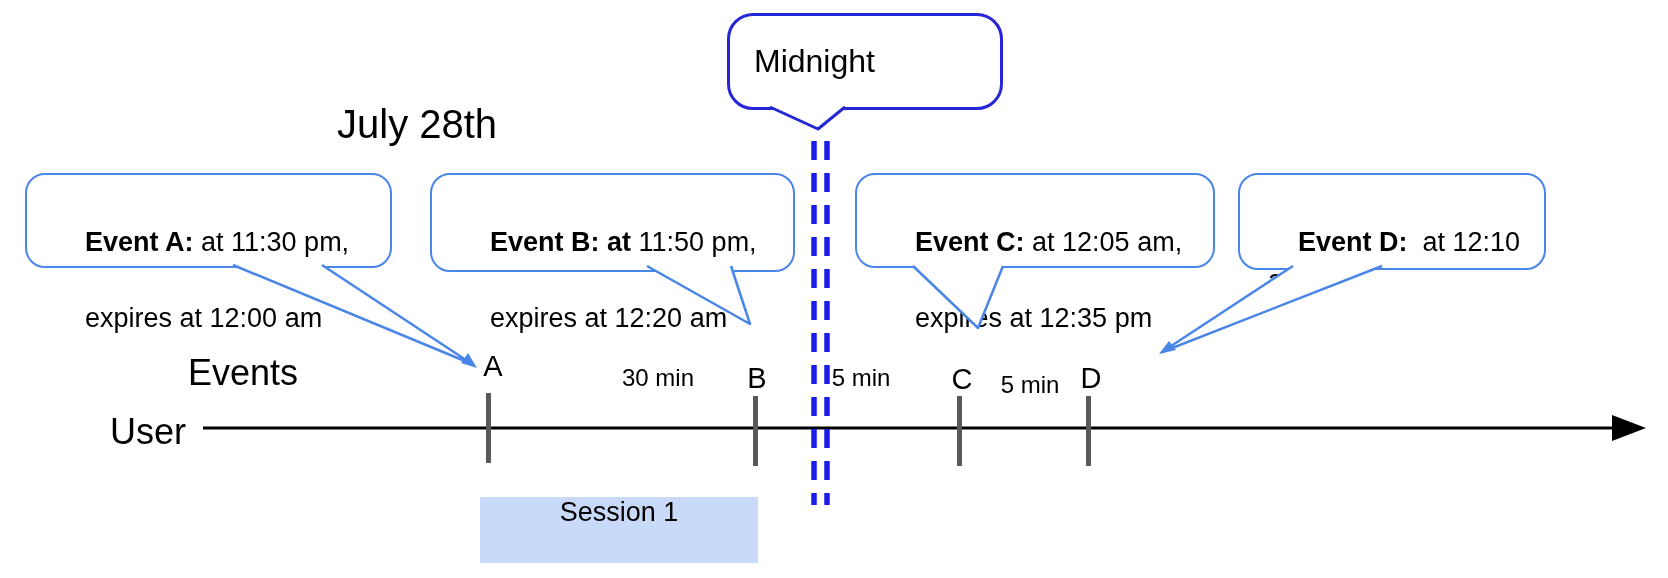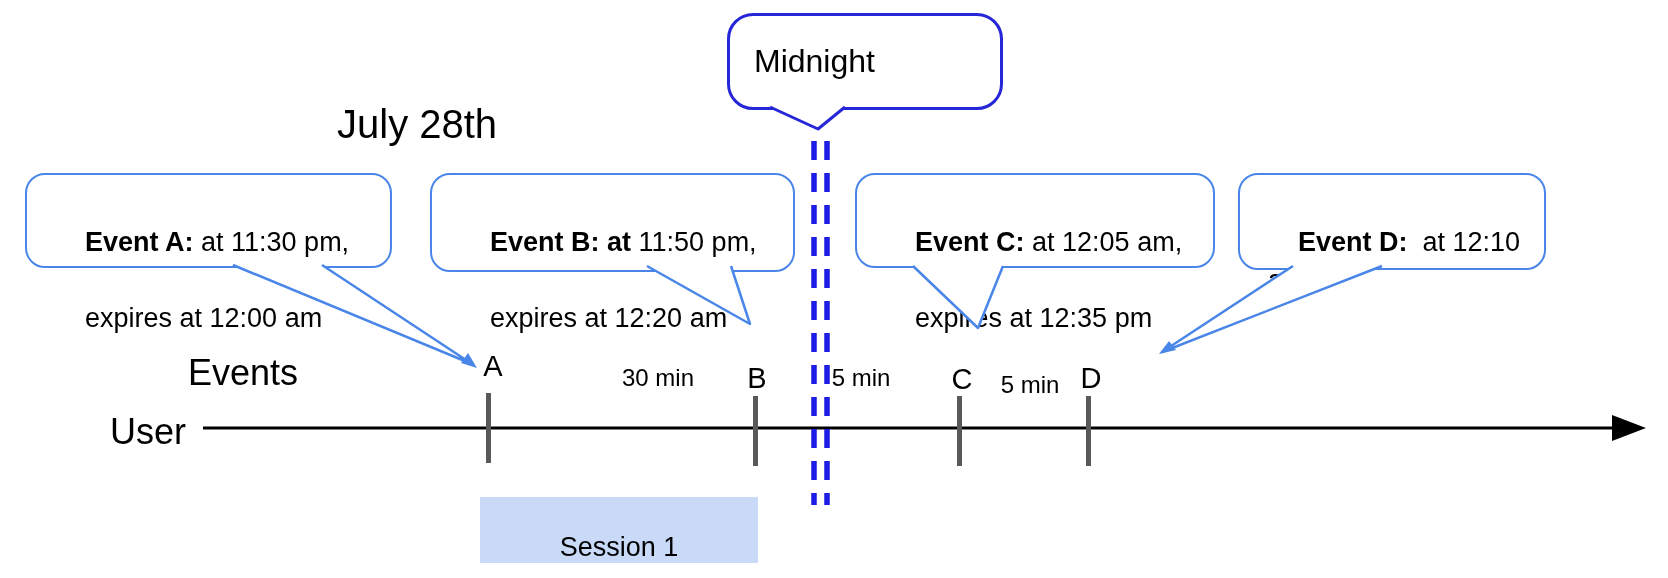--- a/index.html
+++ b/index.html
@@ -56,21 +56,21 @@
   .tick-label-c{left:962px;top:363px;}
   .tick-label-d{left:1091px;top:362px;}
 
   .interval-label{position:absolute;font-size:24px;transform:translateX(-50%);white-space:nowrap;}
   .interval-1{left:658px;top:364px;}
   .interval-2{left:861px;top:364px;}
   .interval-3{left:1030px;top:371px;}
 
   .session-box{
     position:absolute;top:497px;height:66px;background:var(--session-fill);
-    display:flex;align-items:flex-end;justify-content:center;font-size:27px;
+    display:flex;align-items:flex-start;justify-content:center;font-size:27px;
   }
   .session-1{left:480px;width:278px;}
   .session-2{left:957px;width:139px;}
 </style>
 </head>
 <body>
 
 <div class="canvas">
 
   <div class="date-title date-28">July 28th</div>

